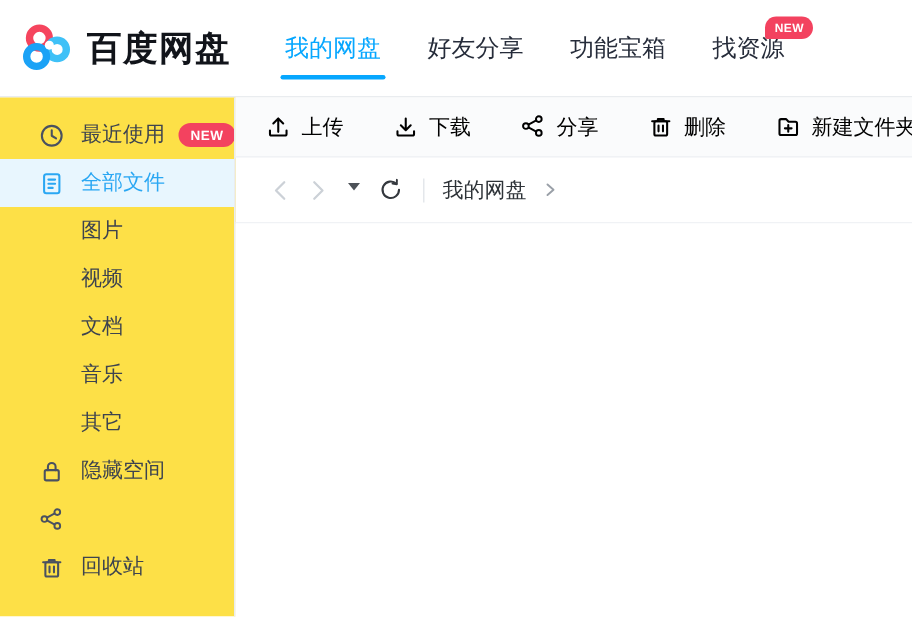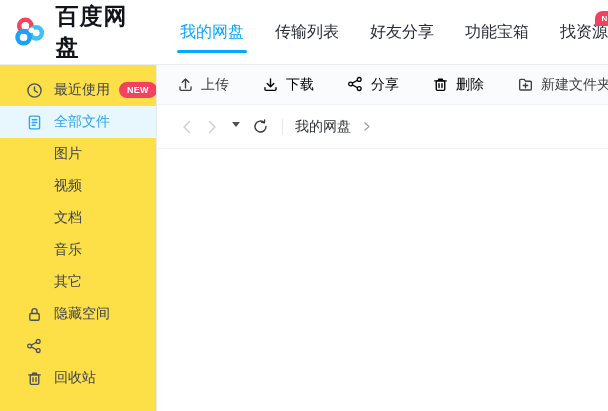--- a/index.html
+++ b/index.html
@@ -35,21 +35,21 @@
   .side-item.sub { padding-left:54px; }
   .side-item.active { background:#e8f6fe; color:#2aa7f3; }
   .side-item.active .icn { color:#2aa7f3; }
   .side-badge { margin-left:9px; background:#f3425f; color:#fff; font-size:9px; font-weight:700;
                 padding:3px 8px; border-radius:9px; letter-spacing:.3px; }
 
   
   .main { flex:1; min-width:0; display:flex; flex-direction:column; }
   .toolbar { height:40px; flex:0 0 40px; background:#fafbfc; border-bottom:1px solid #f0f2f5;
              display:flex; align-items:center; padding-left:20px; gap:33px; }
-  .tool-btn { display:flex; align-items:center; gap:7px; font-size:14px; color:#404040;
+  .tool-btn { display:flex; align-items:center; gap:7px; font-size:14px; color:#000000;
               cursor:pointer; white-space:nowrap; }
   .tool-btn .icn { width:17px; height:17px; display:flex; }
   .tool-btn.disabled { color:#000000; cursor:default; }
 
   .crumb-bar { height:44px; flex:0 0 44px; border-bottom:1px solid #f0f2f5;
                display:flex; align-items:center; padding-left:20px; }
   .nav-chev { width:20px; height:20px; color:#ccd1d7; cursor:default; }
   .nav-chev + .nav-chev { margin-left:5px; }
   .caret-down { margin-left:10px; width:0; height:0; border:4px solid transparent;
                 border-top:5px solid #4d5258; cursor:pointer; }
@@ -74,23 +74,20 @@
         <circle cx="11" cy="24" r="7" fill="none" stroke="#1ba2f6" stroke-width="5.2"></circle>
         <circle cx="20" cy="16" r="3.2" fill="#fff"></circle>
       </svg>
       <span class="app-title">百度网盘</span>
     </div>
     <div class="tabs">
       <div class="tab active">
         <span>我的网盘</span>
       </div>
       <div class="tab">
-        <span>传输列表</span>
-      </div>
-      <div class="tab">
         <span>好友分享</span>
       </div>
       <div class="tab">
         <span>功能宝箱</span>
       </div>
       <div class="tab">
         <span>找资源</span>
         <span class="tab-badge">NEW</span>
       </div>
     </div>

